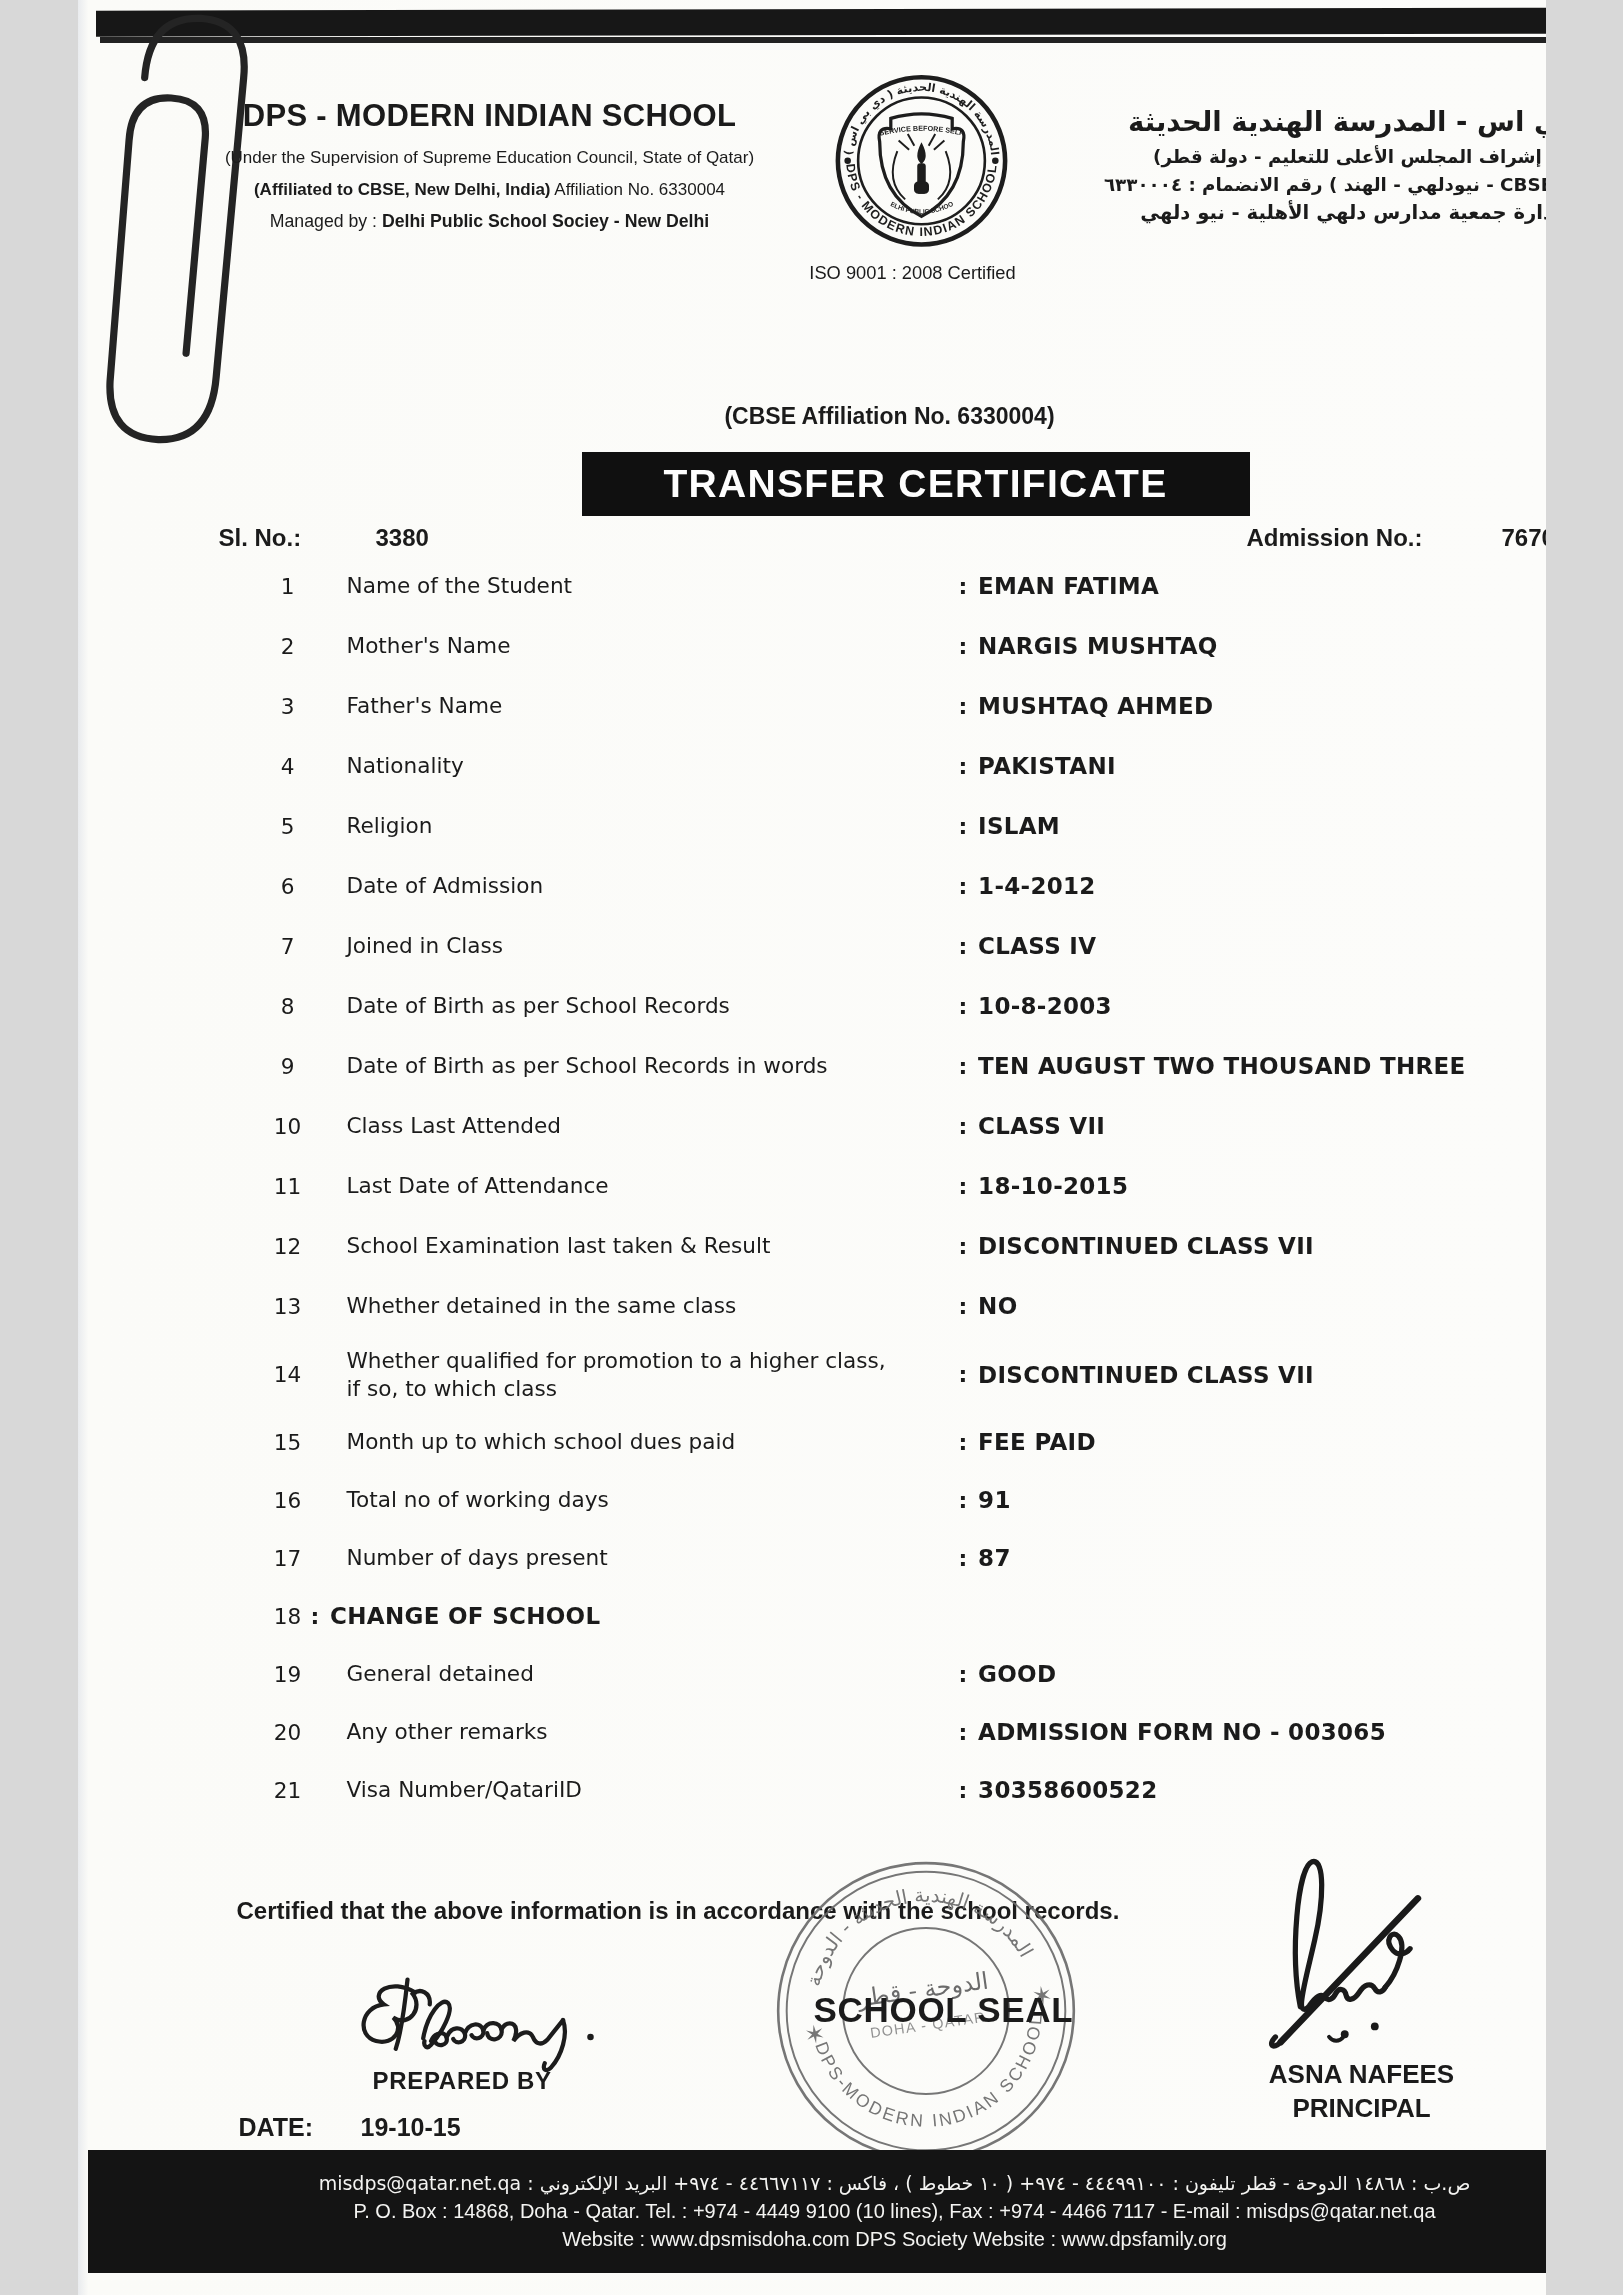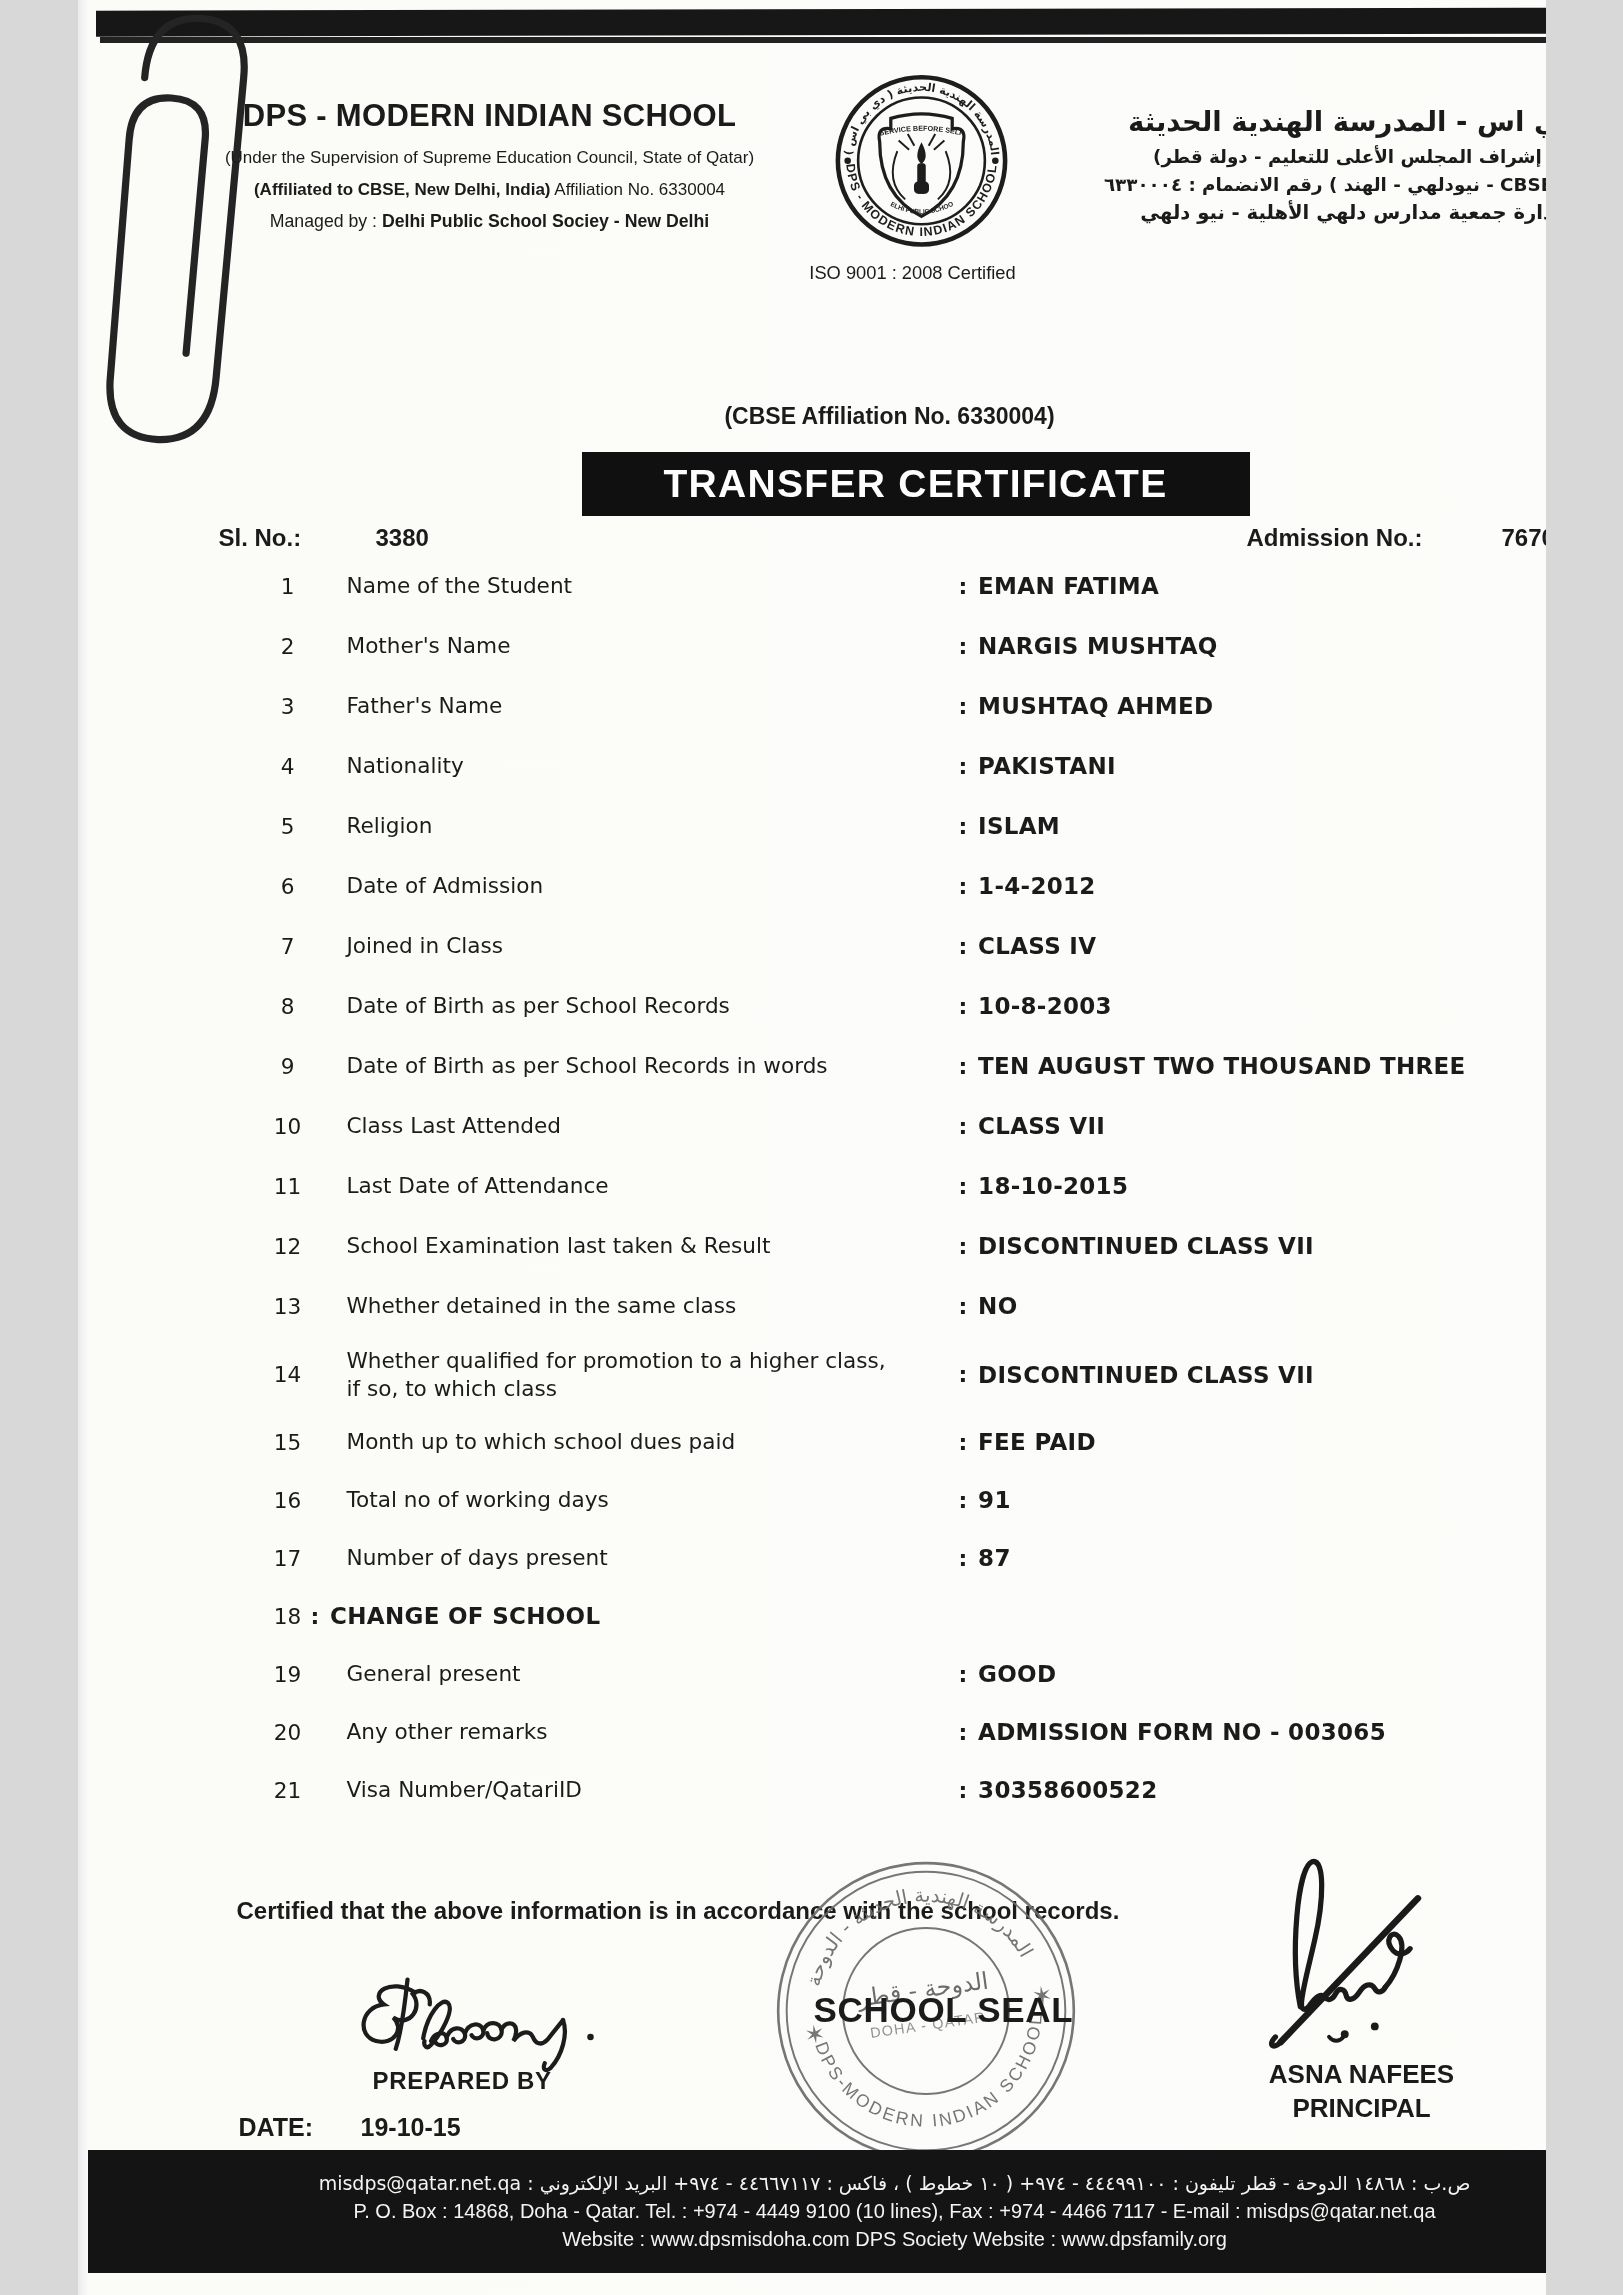--- a/index.html
+++ b/index.html
@@ -263,21 +263,21 @@
     </div>
 
     <div class="row">
       <div class="row-num">18</div>
       <div class="row-colon">:</div>
       <div class="row-value">CHANGE OF SCHOOL</div>
     </div>
 
     <div class="row">
       <div class="row-num">19</div>
-      <div class="row-label">General present</div>
+      <div class="row-label">General detained</div>
       <div class="row-colon">:</div>
       <div class="row-value">GOOD</div>
     </div>
 
     <div class="row">
       <div class="row-num">20</div>
       <div class="row-label">Any other remarks</div>
       <div class="row-colon">:</div>
       <div class="row-value">ADMISSION FORM NO - 003065</div>
     </div>

